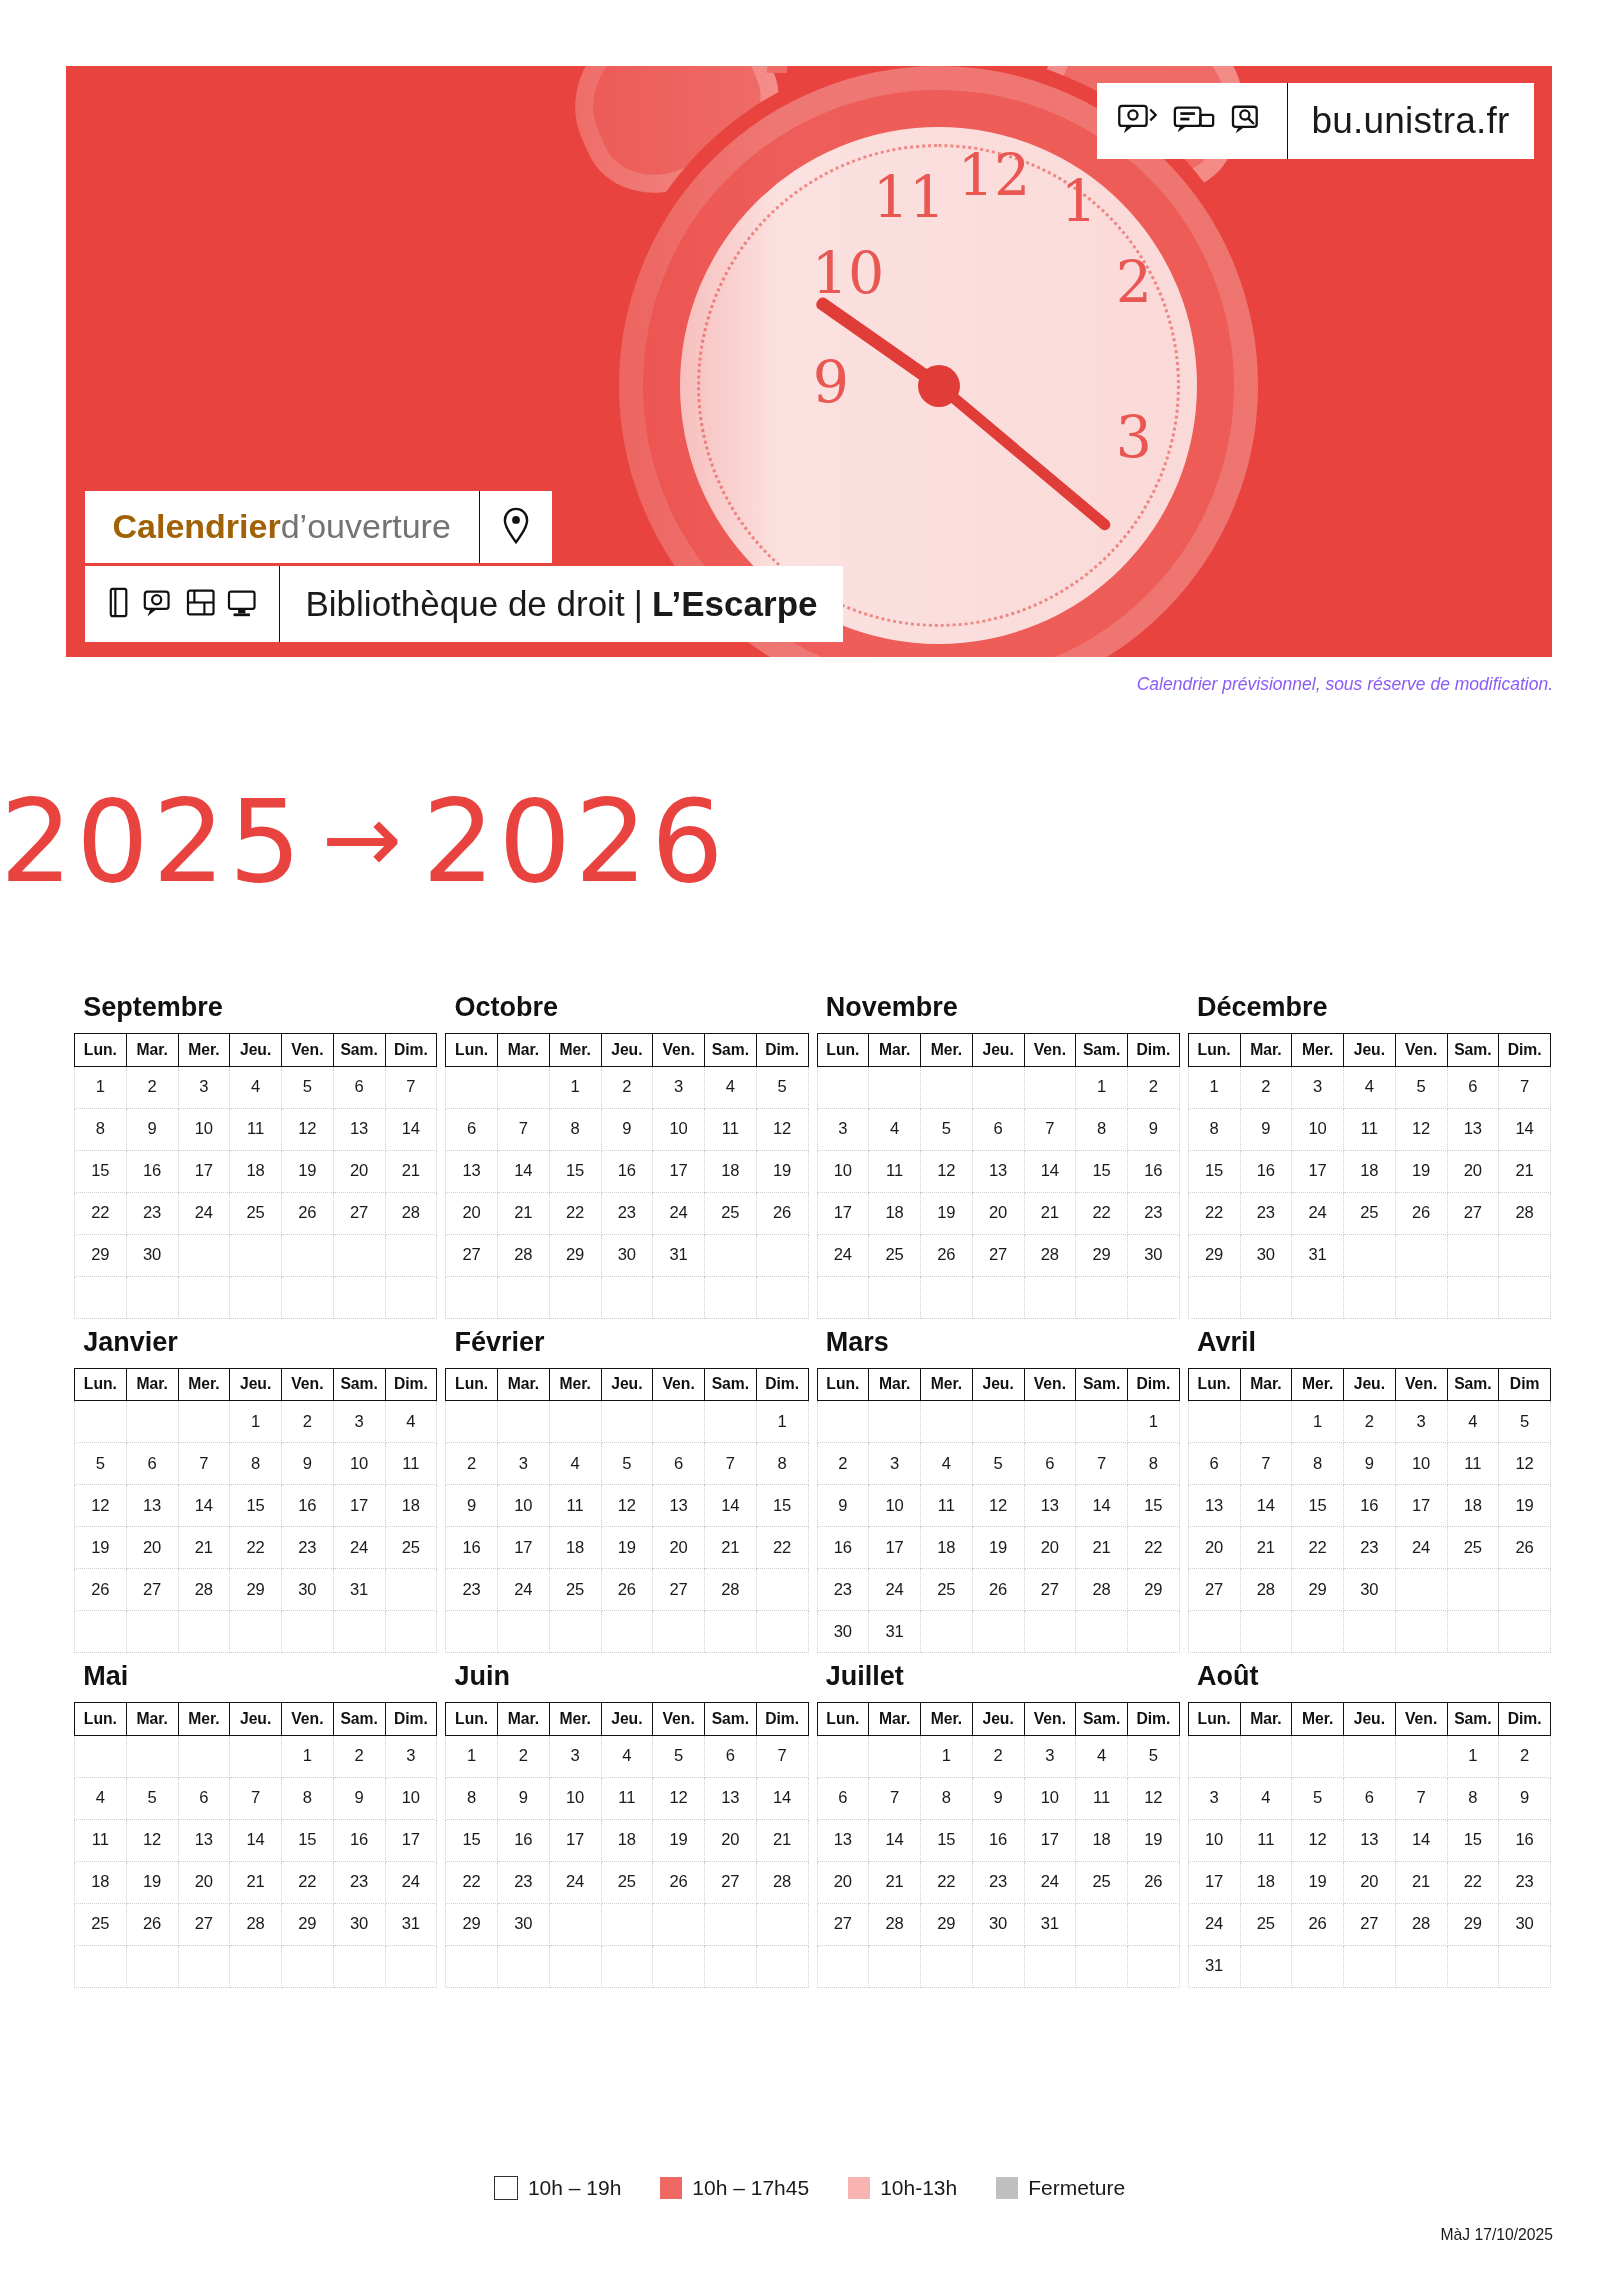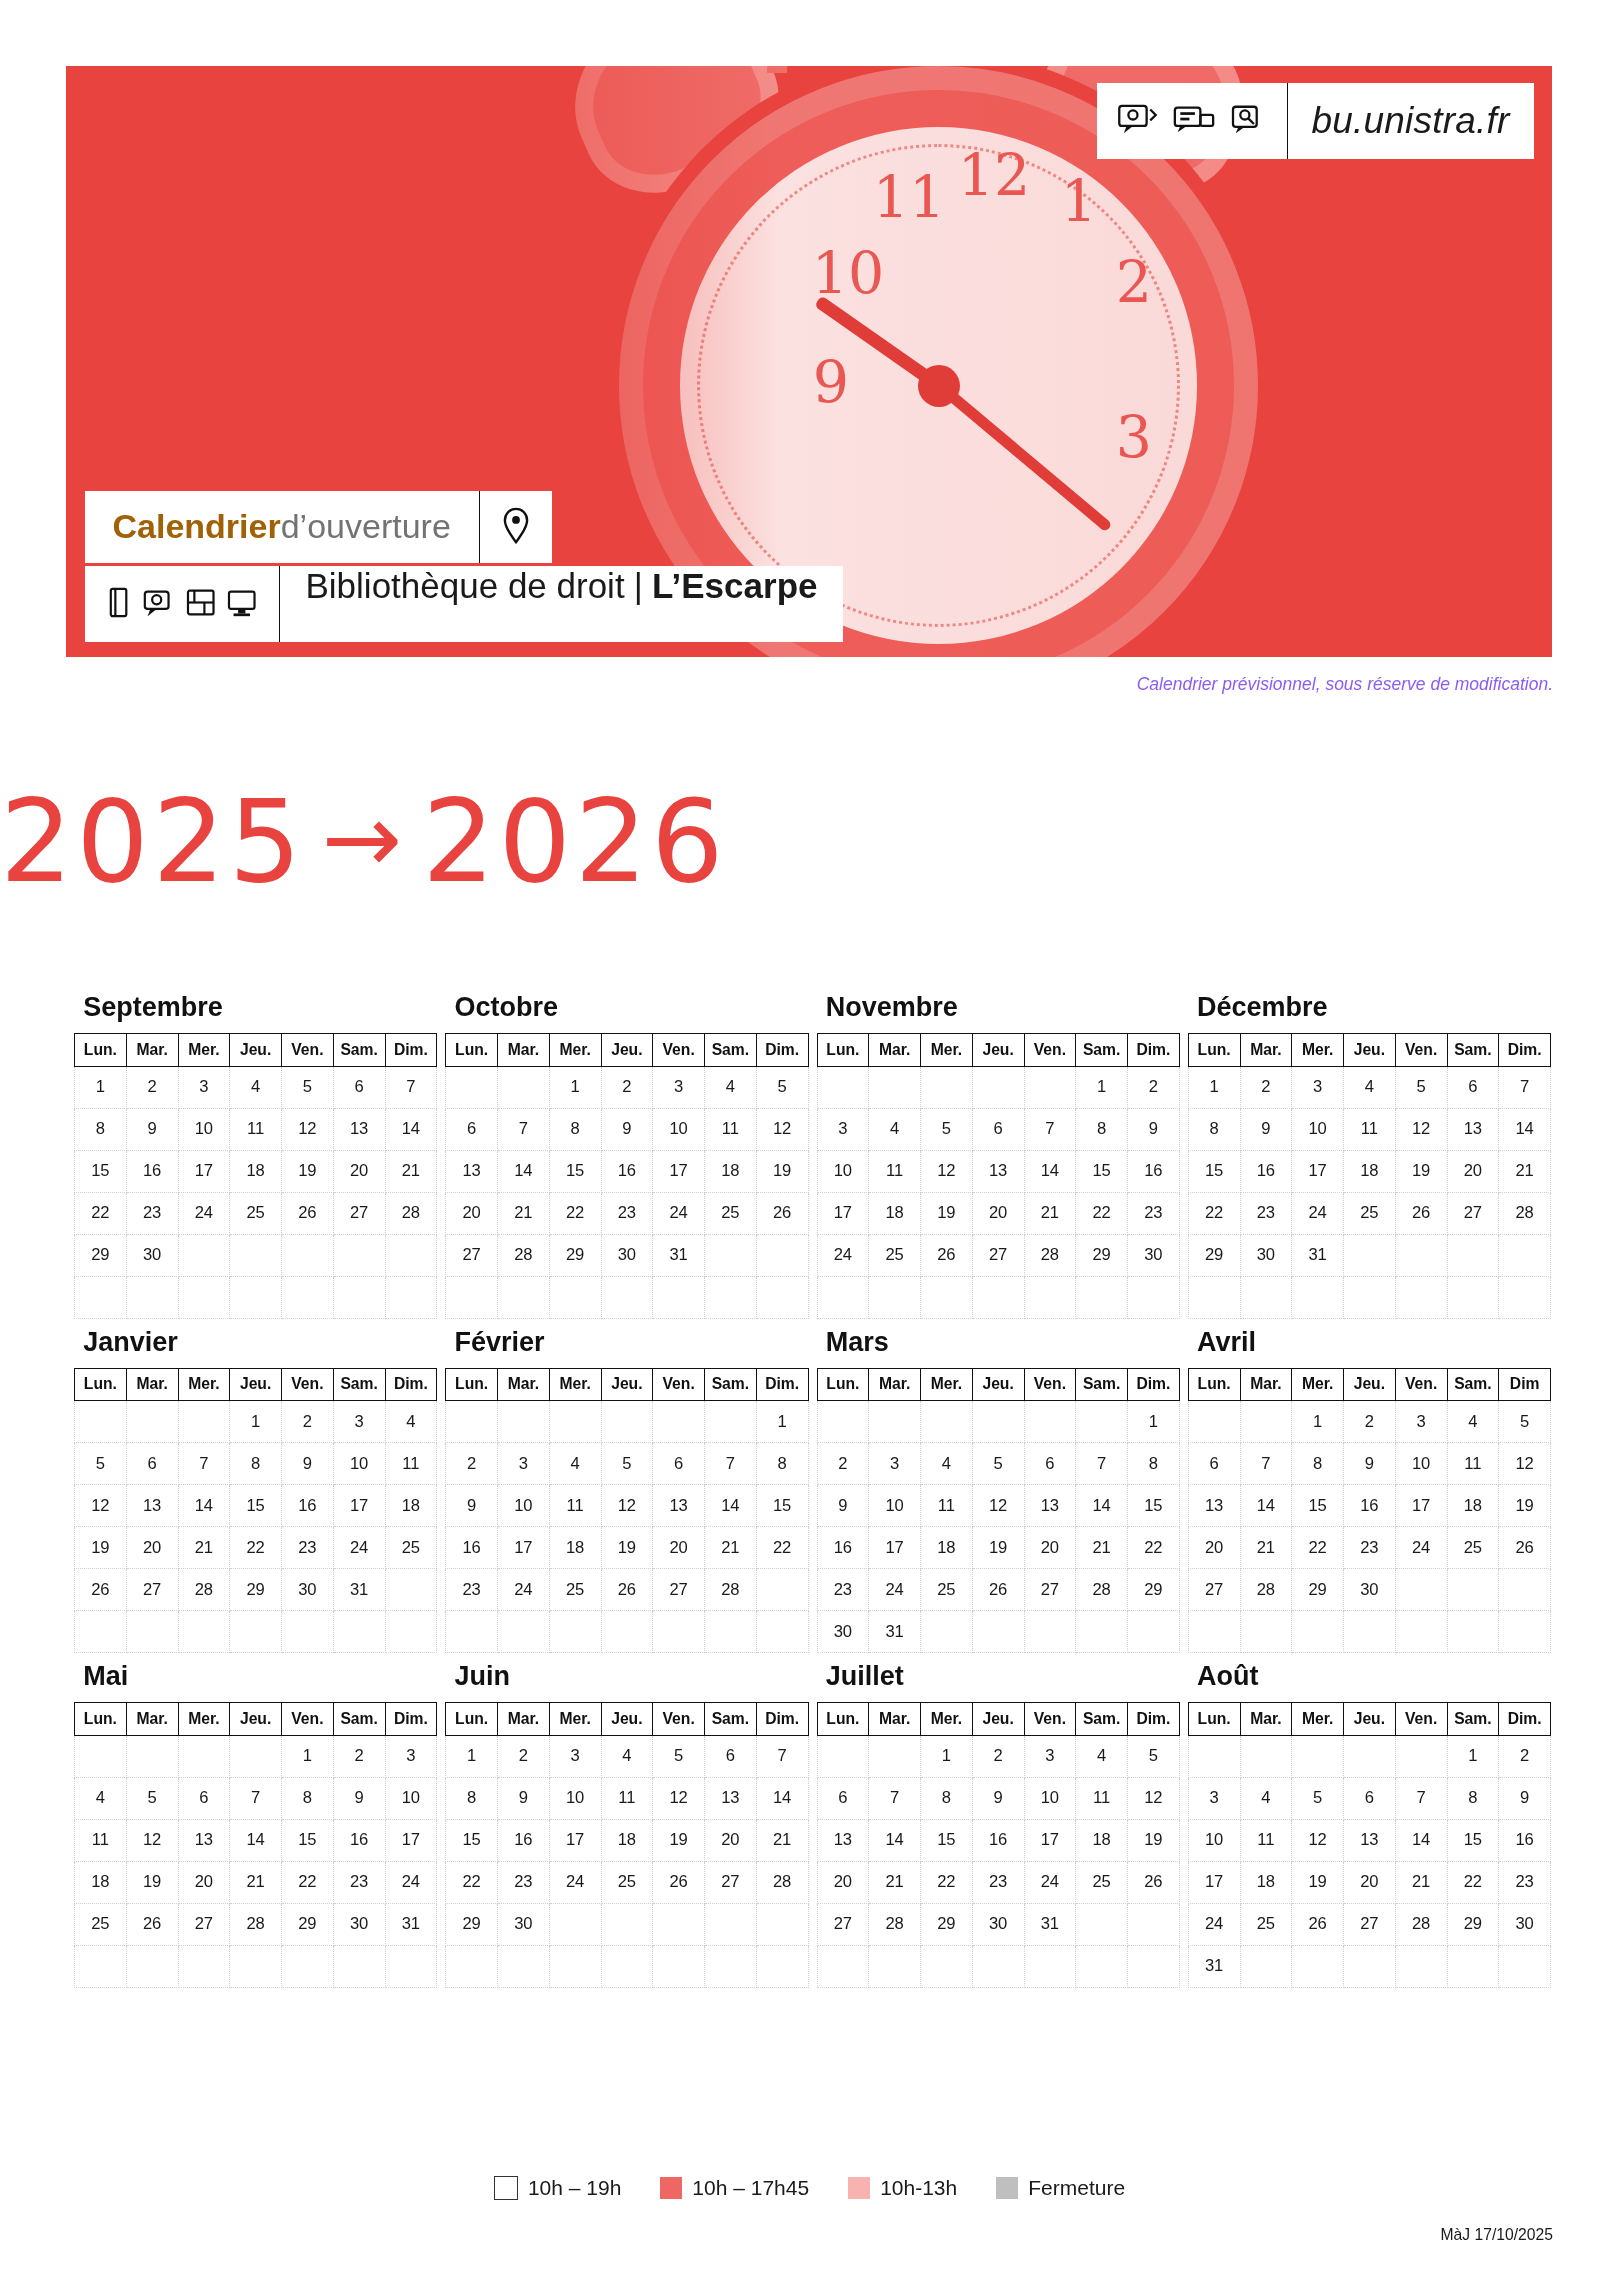--- a/index.html
+++ b/index.html
@@ -133,21 +133,20 @@
   
   .url-box {
     position: absolute;
     right: 18.5px;
     top: 16.6px;
     height: 76px;
     background: #ffffff;
     display: flex;
     align-items: center;
     z-index: 10;
-    font-style: italic;
   }
   .url-icons {
     display: flex;
     align-items: center;
     gap: 14.8px;
     padding: 0 20px;
     height: 100%;
     border-right: 1.8px solid #111;
   }
   .url-text {
@@ -196,21 +195,21 @@
     background: #ffffff;
     display: flex;
     align-items: center;
     gap: 12px;
     padding: 0 22px;
     border-right: 1.8px solid #111;
   }
   .title-lib {
     background: #ffffff;
     display: flex;
-    align-items: flex-start;
+    align-items: center;
     padding: 0 26px;
     font-size: 35px;
   }
   .title-lib .sep { margin: 0 9.2px; color: #1a1a1a; }
   .title-lib .strong { font-weight: bold; }
 
   .disclaimer {
     position: absolute;
     right: 66px;
     top: 674px;

